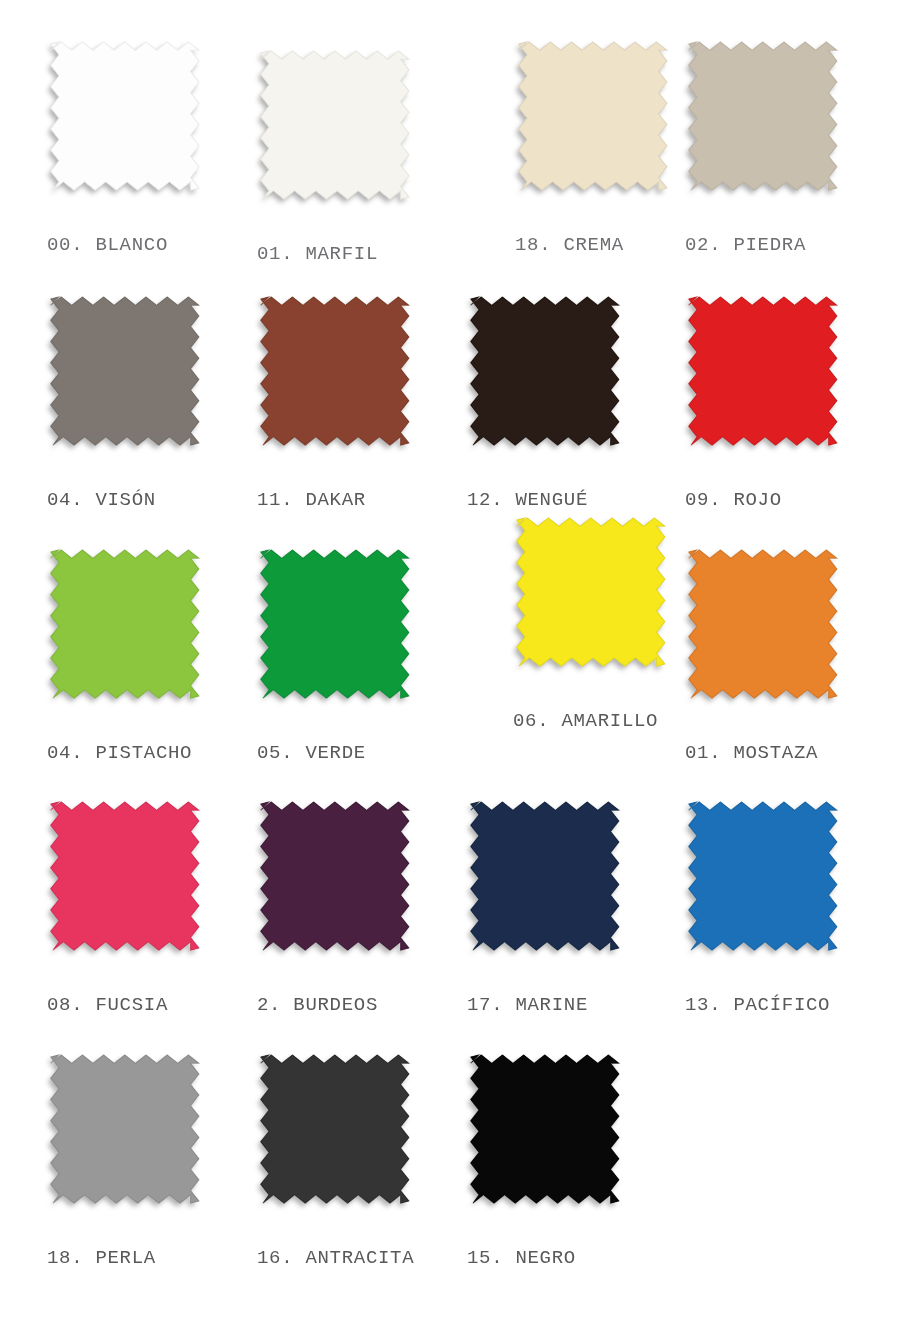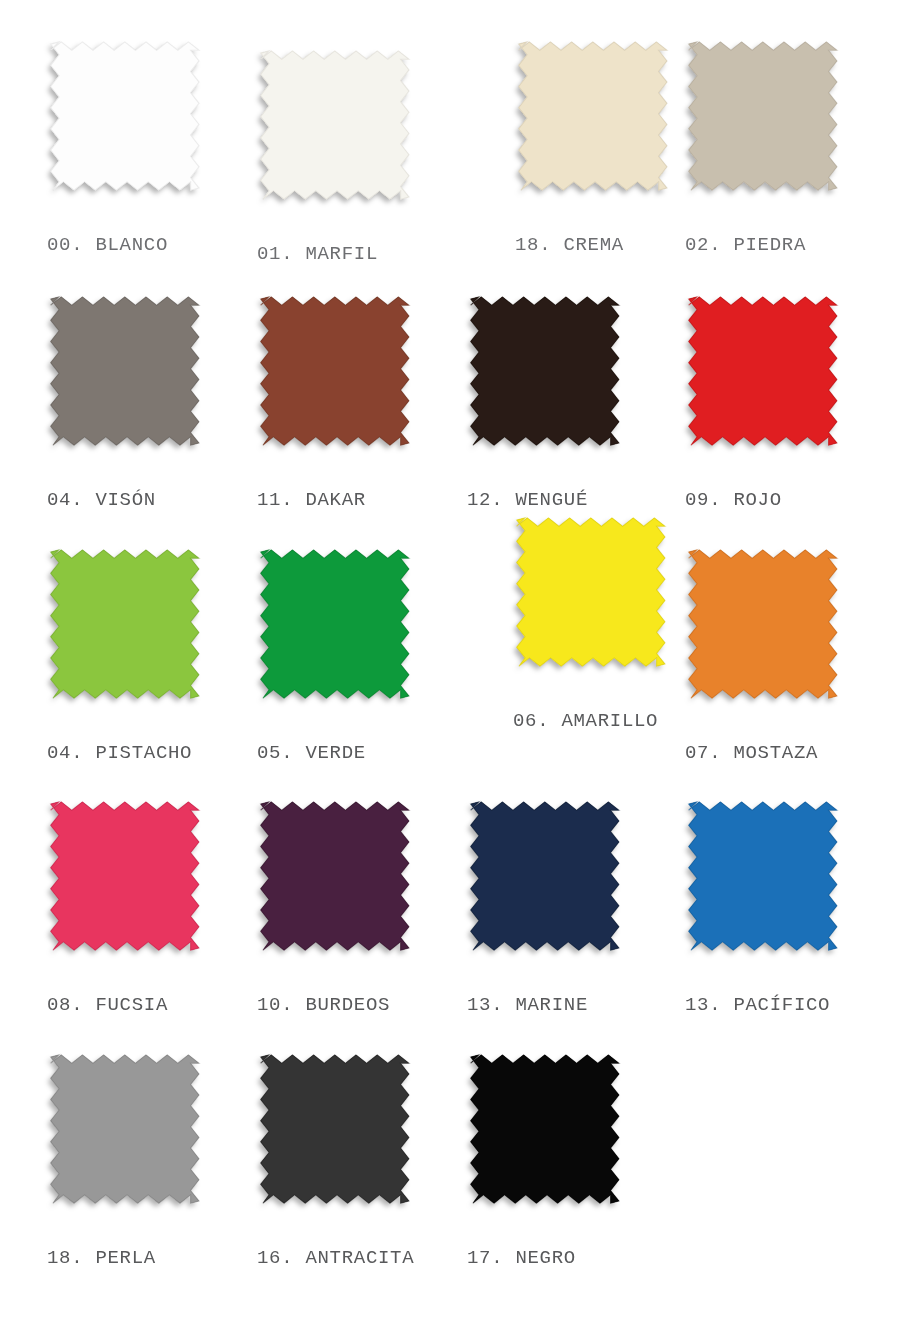--- a/index.html
+++ b/index.html
@@ -371,21 +371,21 @@
             <clipPath id="cpg11">
               <polygon points="0.0,9.0 11.4,0.0 22.7,9.0 34.1,0.0 45.4,9.0 56.8,0.0 68.1,9.0 79.5,0.0 90.9,9.0 102.2,0.0 113.6,9.0 124.9,0.0 136.3,9.0 147.6,0.0 159.0,9.0 150.0,9.0 159.0,20.4 150.0,31.7 159.0,43.1 150.0,54.4 159.0,65.8 150.0,77.1 159.0,88.5 150.0,99.9 159.0,111.2 150.0,122.6 159.0,133.9 150.0,145.3 159.0,156.6 150.0,159.0 150.0,150.0 138.6,159.0 127.3,150.0 115.9,159.0 104.6,150.0 93.2,159.0 81.9,150.0 70.5,159.0 59.1,150.0 47.8,159.0 36.4,150.0 25.1,159.0 13.7,150.0 2.4,159.0 9.0,150.0 9.0,150.0 0.0,138.6 9.0,127.3 0.0,115.9 9.0,104.6 0.0,93.2 9.0,81.9 0.0,70.5 9.0,59.1 0.0,47.8 9.0,36.4 0.0,25.1 9.0,13.7 0.0,2.4 9.0,0.0"></polygon>
             </clipPath>
           </defs>
           <polygon points="0.0,9.0 11.4,0.0 22.7,9.0 34.1,0.0 45.4,9.0 56.8,0.0 68.1,9.0 79.5,0.0 90.9,9.0 102.2,0.0 113.6,9.0 124.9,0.0 136.3,9.0 147.6,0.0 159.0,9.0 150.0,9.0 159.0,20.4 150.0,31.7 159.0,43.1 150.0,54.4 159.0,65.8 150.0,77.1 159.0,88.5 150.0,99.9 159.0,111.2 150.0,122.6 159.0,133.9 150.0,145.3 159.0,156.6 150.0,159.0 150.0,150.0 138.6,159.0 127.3,150.0 115.9,159.0 104.6,150.0 93.2,159.0 81.9,150.0 70.5,159.0 59.1,150.0 47.8,159.0 36.4,150.0 25.1,159.0 13.7,150.0 2.4,159.0 9.0,150.0 9.0,150.0 0.0,138.6 9.0,127.3 0.0,115.9 9.0,104.6 0.0,93.2 9.0,81.9 0.0,70.5 9.0,59.1 0.0,47.8 9.0,36.4 0.0,25.1 9.0,13.7 0.0,2.4 9.0,0.0" fill="#E8822C" filter="url(#shg11)"></polygon>
           <polygon points="0.0,9.0 11.4,0.0 22.7,9.0 34.1,0.0 45.4,9.0 56.8,0.0 68.1,9.0 79.5,0.0 90.9,9.0 102.2,0.0 113.6,9.0 124.9,0.0 136.3,9.0 147.6,0.0 159.0,9.0 150.0,9.0 159.0,20.4 150.0,31.7 159.0,43.1 150.0,54.4 159.0,65.8 150.0,77.1 159.0,88.5 150.0,99.9 159.0,111.2 150.0,122.6 159.0,133.9 150.0,145.3 159.0,156.6 150.0,159.0 150.0,150.0 138.6,159.0 127.3,150.0 115.9,159.0 104.6,150.0 93.2,159.0 81.9,150.0 70.5,159.0 59.1,150.0 47.8,159.0 36.4,150.0 25.1,159.0 13.7,150.0 2.4,159.0 9.0,150.0 9.0,150.0 0.0,138.6 9.0,127.3 0.0,115.9 9.0,104.6 0.0,93.2 9.0,81.9 0.0,70.5 9.0,59.1 0.0,47.8 9.0,36.4 0.0,25.1 9.0,13.7 0.0,2.4 9.0,0.0" fill="#E8822C"></polygon>
           <rect x="-6" y="-6" width="182" height="182" fill="#E8822C" filter="url(#graing11)" clip-path="url(#cpg11)" opacity="0.9"></rect>
           <polygon points="0.0,9.0 11.4,0.0 22.7,9.0 34.1,0.0 45.4,9.0 56.8,0.0 68.1,9.0 79.5,0.0 90.9,9.0 102.2,0.0 113.6,9.0 124.9,0.0 136.3,9.0 147.6,0.0 159.0,9.0 150.0,9.0 159.0,20.4 150.0,31.7 159.0,43.1 150.0,54.4 159.0,65.8 150.0,77.1 159.0,88.5 150.0,99.9 159.0,111.2 150.0,122.6 159.0,133.9 150.0,145.3 159.0,156.6 150.0,159.0 150.0,150.0 138.6,159.0 127.3,150.0 115.9,159.0 104.6,150.0 93.2,159.0 81.9,150.0 70.5,159.0 59.1,150.0 47.8,159.0 36.4,150.0 25.1,159.0 13.7,150.0 2.4,159.0 9.0,150.0 9.0,150.0 0.0,138.6 9.0,127.3 0.0,115.9 9.0,104.6 0.0,93.2 9.0,81.9 0.0,70.5 9.0,59.1 0.0,47.8 9.0,36.4 0.0,25.1 9.0,13.7 0.0,2.4 9.0,0.0" fill="none" stroke="#B55F18" stroke-width="1.2" opacity="0.45"></polygon>
         </svg>
       </div>
-      <div class="swatch-label">07. MOSTAZA</div>
+      <div class="swatch-label">01. MOSTAZA</div>
     </div>
     <div class="swatch-cell" style="left: 45px; top: 800px;">
       <div class="swatch-chip">
         <svg viewBox="-6 -2 180 180" width="168" height="168">
           <defs>
             <filter id="graing12" x="-10%" y="-10%" width="120%" height="120%">
               <feTurbulence type="fractalNoise" baseFrequency="0.38" numOctaves="4" seed="101" result="noise"></feTurbulence>
               <feDiffuseLighting in="noise" lighting-color="#ffffff" surfaceScale="1.6" diffuseConstant="1" result="lit">
                 <feDistantLight azimuth="225" elevation="58"></feDistantLight>
               </feDiffuseLighting>
@@ -423,21 +423,21 @@
             <clipPath id="cpg13">
               <polygon points="0.0,9.0 11.4,0.0 22.7,9.0 34.1,0.0 45.4,9.0 56.8,0.0 68.1,9.0 79.5,0.0 90.9,9.0 102.2,0.0 113.6,9.0 124.9,0.0 136.3,9.0 147.6,0.0 159.0,9.0 150.0,9.0 159.0,20.4 150.0,31.7 159.0,43.1 150.0,54.4 159.0,65.8 150.0,77.1 159.0,88.5 150.0,99.9 159.0,111.2 150.0,122.6 159.0,133.9 150.0,145.3 159.0,156.6 150.0,159.0 150.0,150.0 138.6,159.0 127.3,150.0 115.9,159.0 104.6,150.0 93.2,159.0 81.9,150.0 70.5,159.0 59.1,150.0 47.8,159.0 36.4,150.0 25.1,159.0 13.7,150.0 2.4,159.0 9.0,150.0 9.0,150.0 0.0,138.6 9.0,127.3 0.0,115.9 9.0,104.6 0.0,93.2 9.0,81.9 0.0,70.5 9.0,59.1 0.0,47.8 9.0,36.4 0.0,25.1 9.0,13.7 0.0,2.4 9.0,0.0"></polygon>
             </clipPath>
           </defs>
           <polygon points="0.0,9.0 11.4,0.0 22.7,9.0 34.1,0.0 45.4,9.0 56.8,0.0 68.1,9.0 79.5,0.0 90.9,9.0 102.2,0.0 113.6,9.0 124.9,0.0 136.3,9.0 147.6,0.0 159.0,9.0 150.0,9.0 159.0,20.4 150.0,31.7 159.0,43.1 150.0,54.4 159.0,65.8 150.0,77.1 159.0,88.5 150.0,99.9 159.0,111.2 150.0,122.6 159.0,133.9 150.0,145.3 159.0,156.6 150.0,159.0 150.0,150.0 138.6,159.0 127.3,150.0 115.9,159.0 104.6,150.0 93.2,159.0 81.9,150.0 70.5,159.0 59.1,150.0 47.8,159.0 36.4,150.0 25.1,159.0 13.7,150.0 2.4,159.0 9.0,150.0 9.0,150.0 0.0,138.6 9.0,127.3 0.0,115.9 9.0,104.6 0.0,93.2 9.0,81.9 0.0,70.5 9.0,59.1 0.0,47.8 9.0,36.4 0.0,25.1 9.0,13.7 0.0,2.4 9.0,0.0" fill="#4A2240" filter="url(#shg13)"></polygon>
           <polygon points="0.0,9.0 11.4,0.0 22.7,9.0 34.1,0.0 45.4,9.0 56.8,0.0 68.1,9.0 79.5,0.0 90.9,9.0 102.2,0.0 113.6,9.0 124.9,0.0 136.3,9.0 147.6,0.0 159.0,9.0 150.0,9.0 159.0,20.4 150.0,31.7 159.0,43.1 150.0,54.4 159.0,65.8 150.0,77.1 159.0,88.5 150.0,99.9 159.0,111.2 150.0,122.6 159.0,133.9 150.0,145.3 159.0,156.6 150.0,159.0 150.0,150.0 138.6,159.0 127.3,150.0 115.9,159.0 104.6,150.0 93.2,159.0 81.9,150.0 70.5,159.0 59.1,150.0 47.8,159.0 36.4,150.0 25.1,159.0 13.7,150.0 2.4,159.0 9.0,150.0 9.0,150.0 0.0,138.6 9.0,127.3 0.0,115.9 9.0,104.6 0.0,93.2 9.0,81.9 0.0,70.5 9.0,59.1 0.0,47.8 9.0,36.4 0.0,25.1 9.0,13.7 0.0,2.4 9.0,0.0" fill="#4A2240"></polygon>
           <rect x="-6" y="-6" width="182" height="182" fill="#4A2240" filter="url(#graing13)" clip-path="url(#cpg13)" opacity="0.9"></rect>
           <polygon points="0.0,9.0 11.4,0.0 22.7,9.0 34.1,0.0 45.4,9.0 56.8,0.0 68.1,9.0 79.5,0.0 90.9,9.0 102.2,0.0 113.6,9.0 124.9,0.0 136.3,9.0 147.6,0.0 159.0,9.0 150.0,9.0 159.0,20.4 150.0,31.7 159.0,43.1 150.0,54.4 159.0,65.8 150.0,77.1 159.0,88.5 150.0,99.9 159.0,111.2 150.0,122.6 159.0,133.9 150.0,145.3 159.0,156.6 150.0,159.0 150.0,150.0 138.6,159.0 127.3,150.0 115.9,159.0 104.6,150.0 93.2,159.0 81.9,150.0 70.5,159.0 59.1,150.0 47.8,159.0 36.4,150.0 25.1,159.0 13.7,150.0 2.4,159.0 9.0,150.0 9.0,150.0 0.0,138.6 9.0,127.3 0.0,115.9 9.0,104.6 0.0,93.2 9.0,81.9 0.0,70.5 9.0,59.1 0.0,47.8 9.0,36.4 0.0,25.1 9.0,13.7 0.0,2.4 9.0,0.0" fill="none" stroke="#2D1126" stroke-width="1.2" opacity="0.45"></polygon>
         </svg>
       </div>
-      <div class="swatch-label">10. BURDEOS</div>
+      <div class="swatch-label">2. BURDEOS</div>
     </div>
     <div class="swatch-cell" style="left: 465px; top: 800px;">
       <div class="swatch-chip">
         <svg viewBox="-6 -2 180 180" width="168" height="168">
           <defs>
             <filter id="graing14" x="-10%" y="-10%" width="120%" height="120%">
               <feTurbulence type="fractalNoise" baseFrequency="0.38" numOctaves="4" seed="115" result="noise"></feTurbulence>
               <feDiffuseLighting in="noise" lighting-color="#ffffff" surfaceScale="1.6" diffuseConstant="1" result="lit">
                 <feDistantLight azimuth="225" elevation="58"></feDistantLight>
               </feDiffuseLighting>
@@ -449,21 +449,21 @@
             <clipPath id="cpg14">
               <polygon points="0.0,9.0 11.4,0.0 22.7,9.0 34.1,0.0 45.4,9.0 56.8,0.0 68.1,9.0 79.5,0.0 90.9,9.0 102.2,0.0 113.6,9.0 124.9,0.0 136.3,9.0 147.6,0.0 159.0,9.0 150.0,9.0 159.0,20.4 150.0,31.7 159.0,43.1 150.0,54.4 159.0,65.8 150.0,77.1 159.0,88.5 150.0,99.9 159.0,111.2 150.0,122.6 159.0,133.9 150.0,145.3 159.0,156.6 150.0,159.0 150.0,150.0 138.6,159.0 127.3,150.0 115.9,159.0 104.6,150.0 93.2,159.0 81.9,150.0 70.5,159.0 59.1,150.0 47.8,159.0 36.4,150.0 25.1,159.0 13.7,150.0 2.4,159.0 9.0,150.0 9.0,150.0 0.0,138.6 9.0,127.3 0.0,115.9 9.0,104.6 0.0,93.2 9.0,81.9 0.0,70.5 9.0,59.1 0.0,47.8 9.0,36.4 0.0,25.1 9.0,13.7 0.0,2.4 9.0,0.0"></polygon>
             </clipPath>
           </defs>
           <polygon points="0.0,9.0 11.4,0.0 22.7,9.0 34.1,0.0 45.4,9.0 56.8,0.0 68.1,9.0 79.5,0.0 90.9,9.0 102.2,0.0 113.6,9.0 124.9,0.0 136.3,9.0 147.6,0.0 159.0,9.0 150.0,9.0 159.0,20.4 150.0,31.7 159.0,43.1 150.0,54.4 159.0,65.8 150.0,77.1 159.0,88.5 150.0,99.9 159.0,111.2 150.0,122.6 159.0,133.9 150.0,145.3 159.0,156.6 150.0,159.0 150.0,150.0 138.6,159.0 127.3,150.0 115.9,159.0 104.6,150.0 93.2,159.0 81.9,150.0 70.5,159.0 59.1,150.0 47.8,159.0 36.4,150.0 25.1,159.0 13.7,150.0 2.4,159.0 9.0,150.0 9.0,150.0 0.0,138.6 9.0,127.3 0.0,115.9 9.0,104.6 0.0,93.2 9.0,81.9 0.0,70.5 9.0,59.1 0.0,47.8 9.0,36.4 0.0,25.1 9.0,13.7 0.0,2.4 9.0,0.0" fill="#1B2E4D" filter="url(#shg14)"></polygon>
           <polygon points="0.0,9.0 11.4,0.0 22.7,9.0 34.1,0.0 45.4,9.0 56.8,0.0 68.1,9.0 79.5,0.0 90.9,9.0 102.2,0.0 113.6,9.0 124.9,0.0 136.3,9.0 147.6,0.0 159.0,9.0 150.0,9.0 159.0,20.4 150.0,31.7 159.0,43.1 150.0,54.4 159.0,65.8 150.0,77.1 159.0,88.5 150.0,99.9 159.0,111.2 150.0,122.6 159.0,133.9 150.0,145.3 159.0,156.6 150.0,159.0 150.0,150.0 138.6,159.0 127.3,150.0 115.9,159.0 104.6,150.0 93.2,159.0 81.9,150.0 70.5,159.0 59.1,150.0 47.8,159.0 36.4,150.0 25.1,159.0 13.7,150.0 2.4,159.0 9.0,150.0 9.0,150.0 0.0,138.6 9.0,127.3 0.0,115.9 9.0,104.6 0.0,93.2 9.0,81.9 0.0,70.5 9.0,59.1 0.0,47.8 9.0,36.4 0.0,25.1 9.0,13.7 0.0,2.4 9.0,0.0" fill="#1B2E4D"></polygon>
           <rect x="-6" y="-6" width="182" height="182" fill="#1B2E4D" filter="url(#graing14)" clip-path="url(#cpg14)" opacity="0.9"></rect>
           <polygon points="0.0,9.0 11.4,0.0 22.7,9.0 34.1,0.0 45.4,9.0 56.8,0.0 68.1,9.0 79.5,0.0 90.9,9.0 102.2,0.0 113.6,9.0 124.9,0.0 136.3,9.0 147.6,0.0 159.0,9.0 150.0,9.0 159.0,20.4 150.0,31.7 159.0,43.1 150.0,54.4 159.0,65.8 150.0,77.1 159.0,88.5 150.0,99.9 159.0,111.2 150.0,122.6 159.0,133.9 150.0,145.3 159.0,156.6 150.0,159.0 150.0,150.0 138.6,159.0 127.3,150.0 115.9,159.0 104.6,150.0 93.2,159.0 81.9,150.0 70.5,159.0 59.1,150.0 47.8,159.0 36.4,150.0 25.1,159.0 13.7,150.0 2.4,159.0 9.0,150.0 9.0,150.0 0.0,138.6 9.0,127.3 0.0,115.9 9.0,104.6 0.0,93.2 9.0,81.9 0.0,70.5 9.0,59.1 0.0,47.8 9.0,36.4 0.0,25.1 9.0,13.7 0.0,2.4 9.0,0.0" fill="none" stroke="#0D1A2E" stroke-width="1.2" opacity="0.45"></polygon>
         </svg>
       </div>
-      <div class="swatch-label">13. MARINE</div>
+      <div class="swatch-label">17. MARINE</div>
     </div>
     <div class="swatch-cell" style="left: 683px; top: 800px;">
       <div class="swatch-chip">
         <svg viewBox="-6 -2 180 180" width="168" height="168">
           <defs>
             <filter id="graing15" x="-10%" y="-10%" width="120%" height="120%">
               <feTurbulence type="fractalNoise" baseFrequency="0.38" numOctaves="4" seed="122" result="noise"></feTurbulence>
               <feDiffuseLighting in="noise" lighting-color="#ffffff" surfaceScale="1.6" diffuseConstant="1" result="lit">
                 <feDistantLight azimuth="225" elevation="58"></feDistantLight>
               </feDiffuseLighting>
@@ -553,15 +553,15 @@
             <clipPath id="cpg18">
               <polygon points="0.0,9.0 11.4,0.0 22.7,9.0 34.1,0.0 45.4,9.0 56.8,0.0 68.1,9.0 79.5,0.0 90.9,9.0 102.2,0.0 113.6,9.0 124.9,0.0 136.3,9.0 147.6,0.0 159.0,9.0 150.0,9.0 159.0,20.4 150.0,31.7 159.0,43.1 150.0,54.4 159.0,65.8 150.0,77.1 159.0,88.5 150.0,99.9 159.0,111.2 150.0,122.6 159.0,133.9 150.0,145.3 159.0,156.6 150.0,159.0 150.0,150.0 138.6,159.0 127.3,150.0 115.9,159.0 104.6,150.0 93.2,159.0 81.9,150.0 70.5,159.0 59.1,150.0 47.8,159.0 36.4,150.0 25.1,159.0 13.7,150.0 2.4,159.0 9.0,150.0 9.0,150.0 0.0,138.6 9.0,127.3 0.0,115.9 9.0,104.6 0.0,93.2 9.0,81.9 0.0,70.5 9.0,59.1 0.0,47.8 9.0,36.4 0.0,25.1 9.0,13.7 0.0,2.4 9.0,0.0"></polygon>
             </clipPath>
           </defs>
           <polygon points="0.0,9.0 11.4,0.0 22.7,9.0 34.1,0.0 45.4,9.0 56.8,0.0 68.1,9.0 79.5,0.0 90.9,9.0 102.2,0.0 113.6,9.0 124.9,0.0 136.3,9.0 147.6,0.0 159.0,9.0 150.0,9.0 159.0,20.4 150.0,31.7 159.0,43.1 150.0,54.4 159.0,65.8 150.0,77.1 159.0,88.5 150.0,99.9 159.0,111.2 150.0,122.6 159.0,133.9 150.0,145.3 159.0,156.6 150.0,159.0 150.0,150.0 138.6,159.0 127.3,150.0 115.9,159.0 104.6,150.0 93.2,159.0 81.9,150.0 70.5,159.0 59.1,150.0 47.8,159.0 36.4,150.0 25.1,159.0 13.7,150.0 2.4,159.0 9.0,150.0 9.0,150.0 0.0,138.6 9.0,127.3 0.0,115.9 9.0,104.6 0.0,93.2 9.0,81.9 0.0,70.5 9.0,59.1 0.0,47.8 9.0,36.4 0.0,25.1 9.0,13.7 0.0,2.4 9.0,0.0" fill="#0B0B0B" filter="url(#shg18)"></polygon>
           <polygon points="0.0,9.0 11.4,0.0 22.7,9.0 34.1,0.0 45.4,9.0 56.8,0.0 68.1,9.0 79.5,0.0 90.9,9.0 102.2,0.0 113.6,9.0 124.9,0.0 136.3,9.0 147.6,0.0 159.0,9.0 150.0,9.0 159.0,20.4 150.0,31.7 159.0,43.1 150.0,54.4 159.0,65.8 150.0,77.1 159.0,88.5 150.0,99.9 159.0,111.2 150.0,122.6 159.0,133.9 150.0,145.3 159.0,156.6 150.0,159.0 150.0,150.0 138.6,159.0 127.3,150.0 115.9,159.0 104.6,150.0 93.2,159.0 81.9,150.0 70.5,159.0 59.1,150.0 47.8,159.0 36.4,150.0 25.1,159.0 13.7,150.0 2.4,159.0 9.0,150.0 9.0,150.0 0.0,138.6 9.0,127.3 0.0,115.9 9.0,104.6 0.0,93.2 9.0,81.9 0.0,70.5 9.0,59.1 0.0,47.8 9.0,36.4 0.0,25.1 9.0,13.7 0.0,2.4 9.0,0.0" fill="#0B0B0B"></polygon>
           <rect x="-6" y="-6" width="182" height="182" fill="#0B0B0B" filter="url(#graing18)" clip-path="url(#cpg18)" opacity="0.9"></rect>
           <polygon points="0.0,9.0 11.4,0.0 22.7,9.0 34.1,0.0 45.4,9.0 56.8,0.0 68.1,9.0 79.5,0.0 90.9,9.0 102.2,0.0 113.6,9.0 124.9,0.0 136.3,9.0 147.6,0.0 159.0,9.0 150.0,9.0 159.0,20.4 150.0,31.7 159.0,43.1 150.0,54.4 159.0,65.8 150.0,77.1 159.0,88.5 150.0,99.9 159.0,111.2 150.0,122.6 159.0,133.9 150.0,145.3 159.0,156.6 150.0,159.0 150.0,150.0 138.6,159.0 127.3,150.0 115.9,159.0 104.6,150.0 93.2,159.0 81.9,150.0 70.5,159.0 59.1,150.0 47.8,159.0 36.4,150.0 25.1,159.0 13.7,150.0 2.4,159.0 9.0,150.0 9.0,150.0 0.0,138.6 9.0,127.3 0.0,115.9 9.0,104.6 0.0,93.2 9.0,81.9 0.0,70.5 9.0,59.1 0.0,47.8 9.0,36.4 0.0,25.1 9.0,13.7 0.0,2.4 9.0,0.0" fill="none" stroke="#000000" stroke-width="1.2" opacity="0.45"></polygon>
         </svg>
       </div>
-      <div class="swatch-label">17. NEGRO</div>
+      <div class="swatch-label">15. NEGRO</div>
     </div>
   </div>
 
 </body></html>

